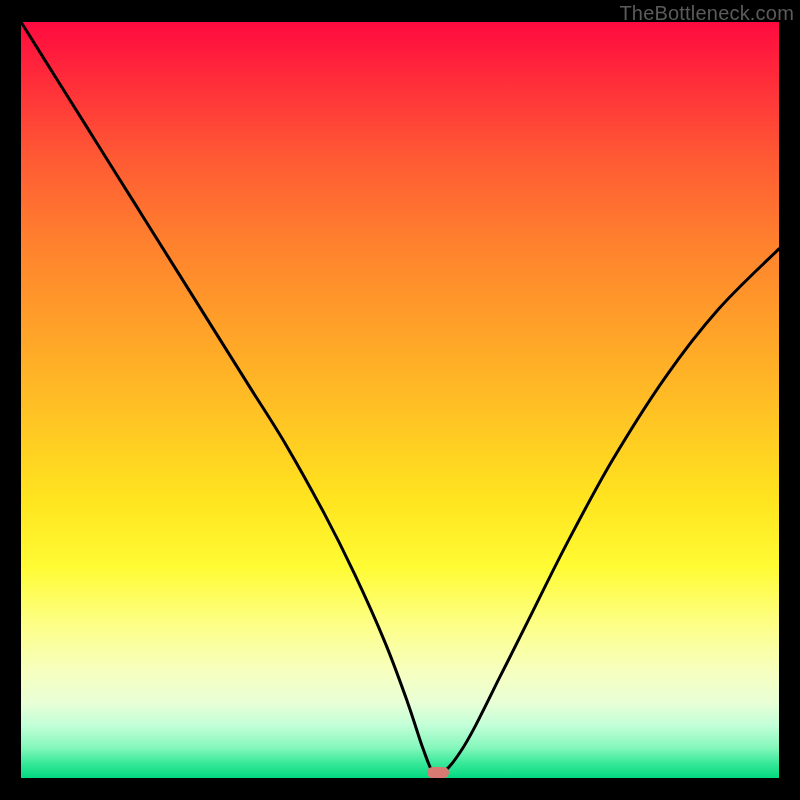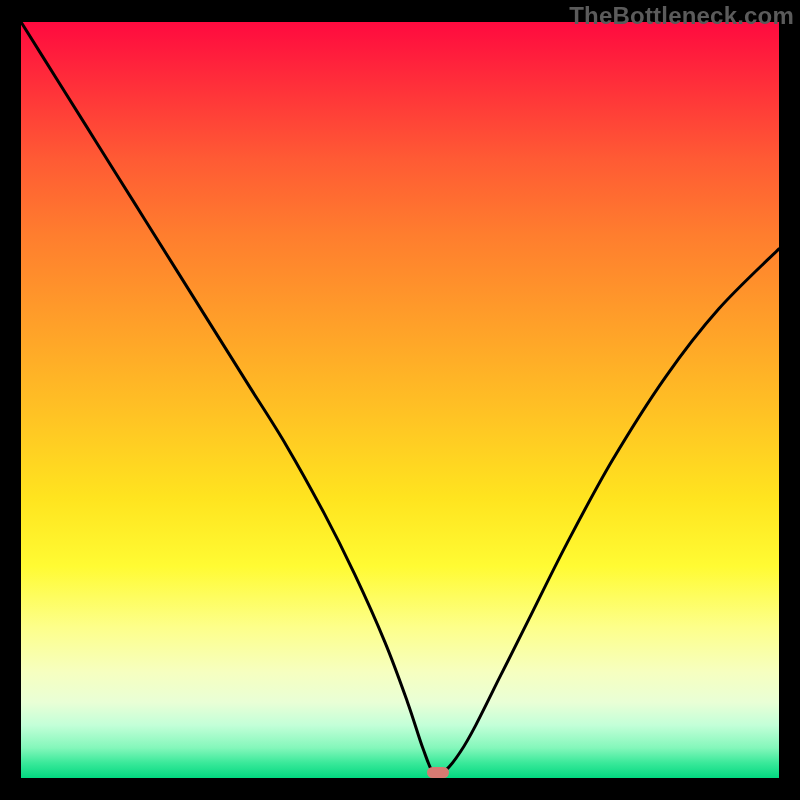--- a/index.html
+++ b/index.html
@@ -15,22 +15,22 @@
     position: relative;
     width: 800px;
     height: 800px;
     background: #000;
   }
   .watermark {
     position: absolute;
     top: 2px;
     right: 6px;
     color: #5b5b5b;
-    font-size: 24px;
-    font-weight: 700;
+    font-size: 20px;
+    font-weight: 400;
     letter-spacing: 0.2px;
     z-index: 20;
   }
   .plot-wrap {
     position: absolute;
     left: 21px;
     top: 22px;
     width: 758px;
     height: 756px;
     background: #000; 

